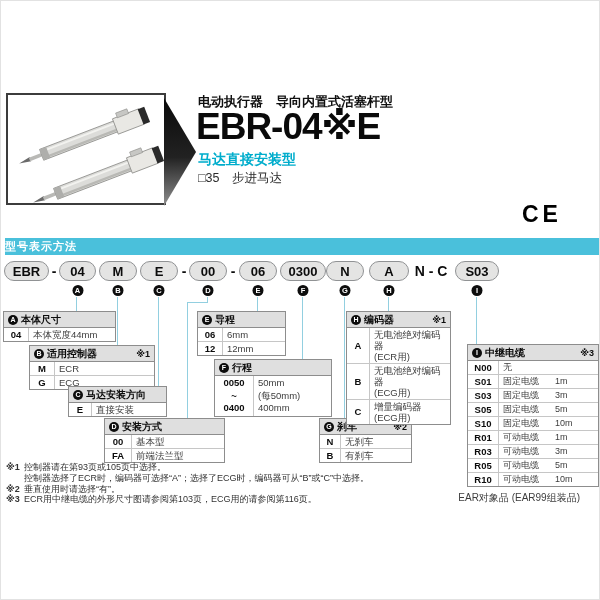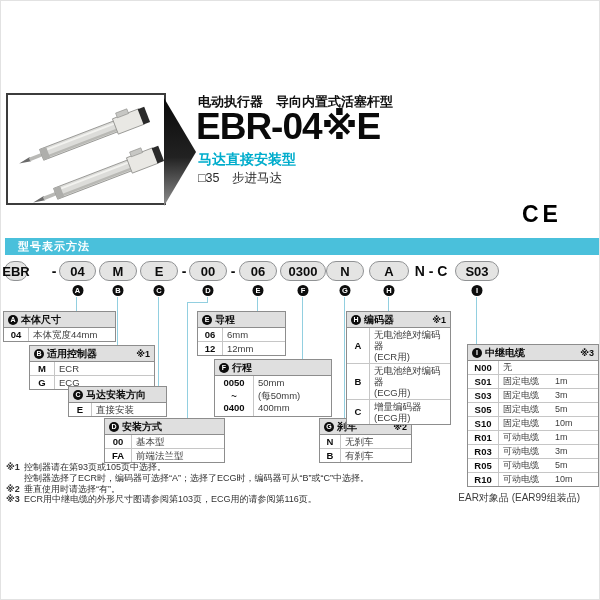--- a/index.html
+++ b/index.html
@@ -18,36 +18,36 @@
   .subtitle{position:absolute;left:197px;top:150px;font-size:14px;font-weight:bold;}
   .motor-line{position:absolute;left:197px;top:169px;font-size:12.5px;color:#2b2b2b;}
   .ce-mark{position:absolute;left:521px;top:200px;font-size:23px;font-weight:800;
            letter-spacing:4px;color:#000;}
   .rohs{position:absolute;left:559px;top:204px;width:38px;height:20px;border:2.5px solid #000;
         border-radius:50%;display:flex;align-items:center;justify-content:center;
         font-size:9px;font-weight:800;box-sizing:border-box;background:#fff;color:#000;margin-left:48px;}
 
   
   .banner{position:absolute;left:4px;top:237px;right:0;height:17px;
-          display:flex;align-items:center;padding-left:13px;
+          display:flex;align-items:center;
           color:#fff;font-size:11px;font-weight:bold;letter-spacing:1px;}
 
   
   #model-row{position:absolute;left:0;top:260px;width:600px;height:40px;}
   #model-row > div{position:absolute;top:0;height:20px;}
   .pill{background:#e4e4e3;border:1.5px solid #909294;border-radius:10px;
         box-sizing:border-box;display:flex;align-items:center;justify-content:center;
         font-size:13px;font-weight:bold;color:#0c0c0c;}
   .sep,.plain{display:flex;align-items:center;justify-content:center;
               font-size:14px;font-weight:bold;color:#0c0c0c;}
   .circle{border-radius:50%;background:#0d0d0d;color:#fff;font-weight:bold;
           display:flex;align-items:center;justify-content:center;}
   .marker{position:absolute;left:50%;transform:translateX(-50%);top:23px;
           width:11px;height:11px;font-size:7.5px;}
-  #seg-0{left:3px;width:24px}   #seg-1{left:49px;width:8px}
+  #seg-0{left:3px;width:45px}   #seg-1{left:49px;width:8px}
   #seg-2{left:58px;width:37px}  #seg-3{left:98px;width:38px}
   #seg-4{left:139px;width:38px} #seg-5{left:179px;width:8px}
   #seg-6{left:188px;width:38px} #seg-7{left:228px;width:8px}
   #seg-8{left:238px;width:38px} #seg-9{left:279px;width:46px}
   #seg-10{left:325px;width:38px}#seg-11{left:368px;width:40px}
   #seg-12{left:411px;width:38px}#seg-13{left:454px;width:44px}
 
   
   .vline{position:absolute;width:1px;background:#92cfe0;}
   .hline{position:absolute;height:1px;background:#92cfe0;}

